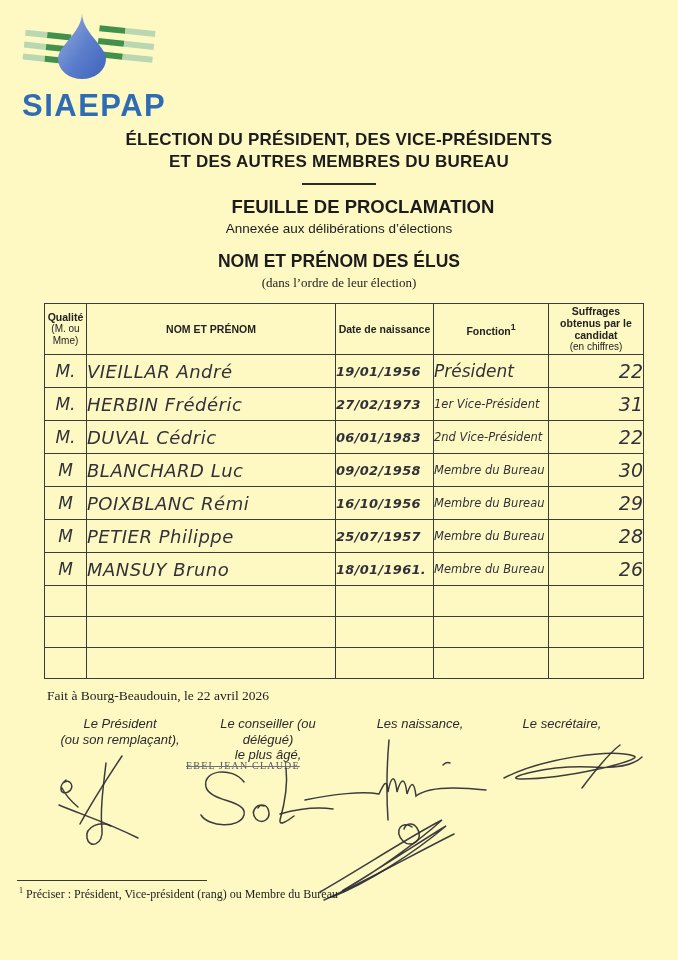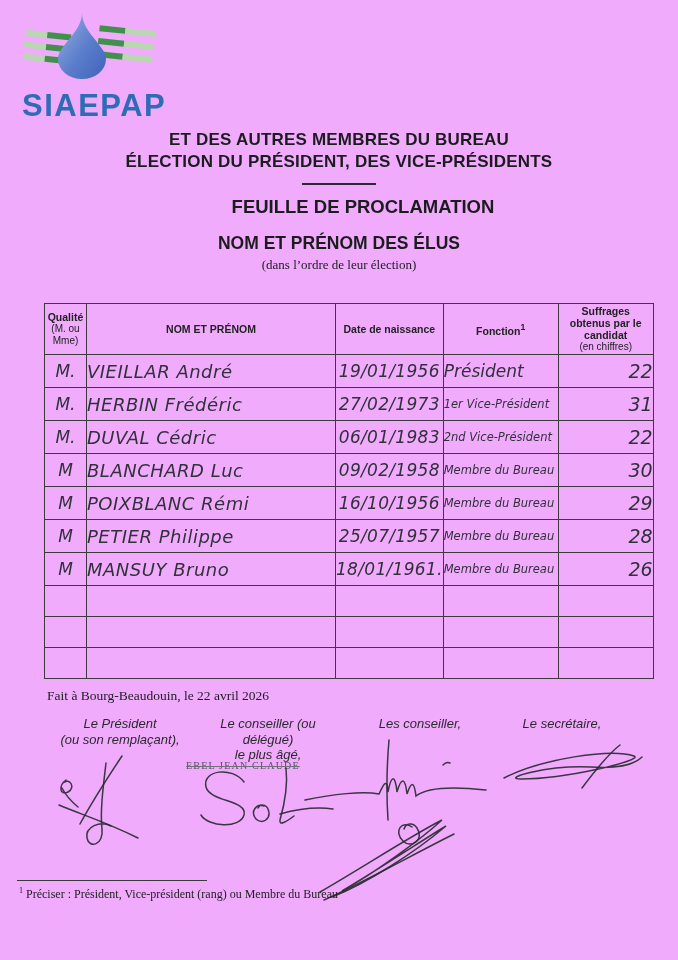--- a/index.html
+++ b/index.html
@@ -1,18 +1,18 @@
 <!DOCTYPE html>
 <html><head>
 <meta charset="utf-8">
 <style>
   html,body { margin:0; padding:0; background:#e8e8e6; }
   .page {
     position:relative; width:678px; height:960px; margin:0 auto;
-    background:#f0abfc; overflow:hidden;
+    background:#fef9c3; overflow:hidden;
     font-family:"Liberation Sans", sans-serif; color:#1c1c1e;
   }
 
   
   .logo { position:absolute; left:20px; top:12px; width:180px; }
   .logo-text {
     margin:2px 0 0 2px; color:#2e6cb6; font-weight:bold;
     font-size:31px; letter-spacing:1.5px;
     font-family:"Liberation Sans", sans-serif;
   }
@@ -41,21 +41,21 @@
   }
   .roster .sub { font-weight:normal; font-size:10px; }
   .roster .hdr-wrap { padding:1px 2px; }
   tr.filled td { height:32px; }
   tr.empty td { height:30px; }
 
   
   .hw { font-family:"DejaVu Sans", sans-serif; font-style:italic; color:#31313a; }
   .c-qualite { font-size:17px; text-align:center; }
   .c-name { font-size:18px; padding-left:8px; letter-spacing:0.5px; white-space:nowrap; overflow:hidden; }
-  .c-date { font-size:17px; text-align:center; letter-spacing:0.3px; white-space:nowrap; }
+  .c-date { font-size:13px; text-align:left; letter-spacing:0.3px; white-space:nowrap;font-weight:bold; }
   .c-fonction { font-size:11.5px; padding-left:3px; white-space:nowrap; overflow:hidden; }
   tr.r0 .c-fonction { font-size:17px; }
   .c-suffrages { font-size:19px; text-align:right; }
 
   
   .place-date { position:absolute; top:688px; left:47px; font-size:13.5px; color:#1d1d1f; }
   .sig-label {
     position:absolute; top:716px; width:130px; text-align:center;
     font-style:italic; font-size:13px; line-height:15.5px; color:#2a2a2c;
   }
@@ -106,24 +106,25 @@
           <rect x="104" y="29" width="30" height="6" fill="#b9d8b2"></rect>
         <rect x="78" y="42" width="26" height="6" fill="#41914c"></rect>
           <rect x="104" y="42" width="30" height="6" fill="#b9d8b2"></rect>
       </g>
       <path d="M62,1 C62,20 38,34 38,47 a24,20 0 0 0 48,0 C86,34 62,20 62,1 Z" fill="url(#dropGrad)"></path>
     </svg>
     <div class="logo-text">SIAEPAP</div>
   </div>
 
   <div class="titles">
+    <div class="title-main">ÉLECTION DU PRÉSIDENT, DES VICE-PRÉSIDENTS</div>
     <div class="title-main">ET DES AUTRES MEMBRES DU BUREAU</div>
-    <div class="title-main">ÉLECTION DU PRÉSIDENT, DES VICE-PRÉSIDENTS</div>
     <div class="divider"></div>
     <div class="proc-title">FEUILLE DE PROCLAMATION</div>
+    <div class="proc-note">Annexée aux délibérations d’élections</div>
     <div class="section-title">NOM ET PRÉNOM DES ÉLUS</div>
     <div class="section-note serif">(dans l’ordre de leur élection)</div>
   </div>
 
   <table class="roster">
     <colgroup>
       <col class="w-qualite">
         <col class="w-name">
         <col class="w-date">
         <col class="w-fonction">
@@ -230,21 +231,21 @@
   <div class="sig-label" id="lab-president">
     <div>Le Président</div>
     <div>(ou son remplaçant),</div>
   </div>
   <div class="sig-label" id="lab-conseiller">
     <div>Le conseiller (ou</div>
     <div>délégué)</div>
     <div>le plus âgé,</div>
   </div>
   <div class="sig-label" id="lab-assesseurs">
-    <div>Les conseiller,</div>
+    <div>Les naissance,</div>
   </div>
   <div class="sig-label" id="lab-secretaire">
     <div>Le secrétaire,</div>
   </div>
 
   <div class="stamp">EBEL JEAN CLAUDE</div>
 
   <svg class="sig" style="left:50px; top:750px;" width="100" height="102" viewBox="0 0 100 102">
     <path d="M16,30 C8,36 10,46 18,42 C26,38 20,27 13,33 M12,38 C16,46 22,52 28,57"></path>
     <path d="M72,6 C58,27 42,52 30,74"></path>

